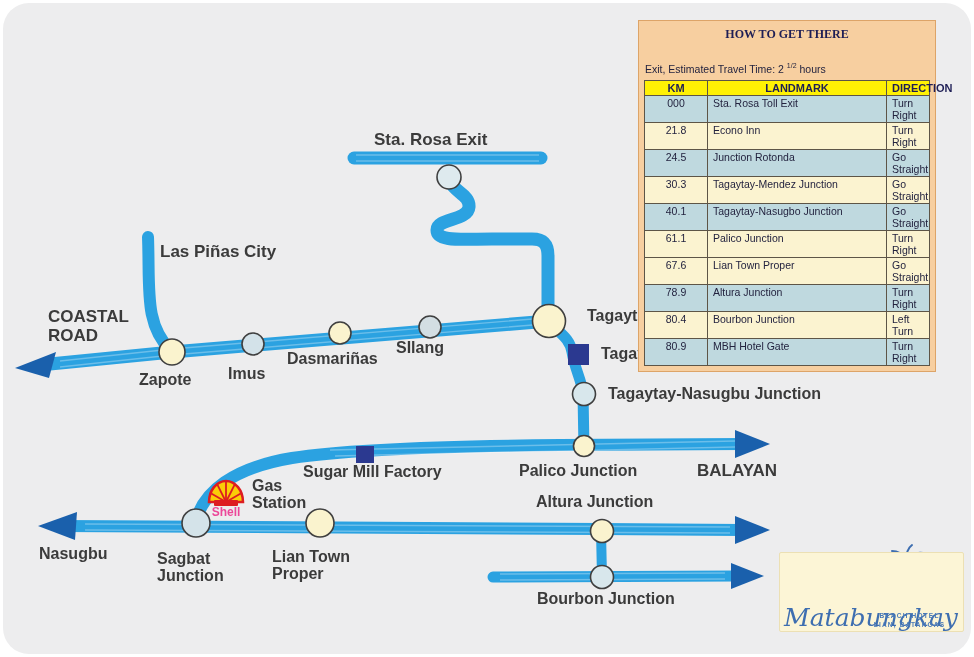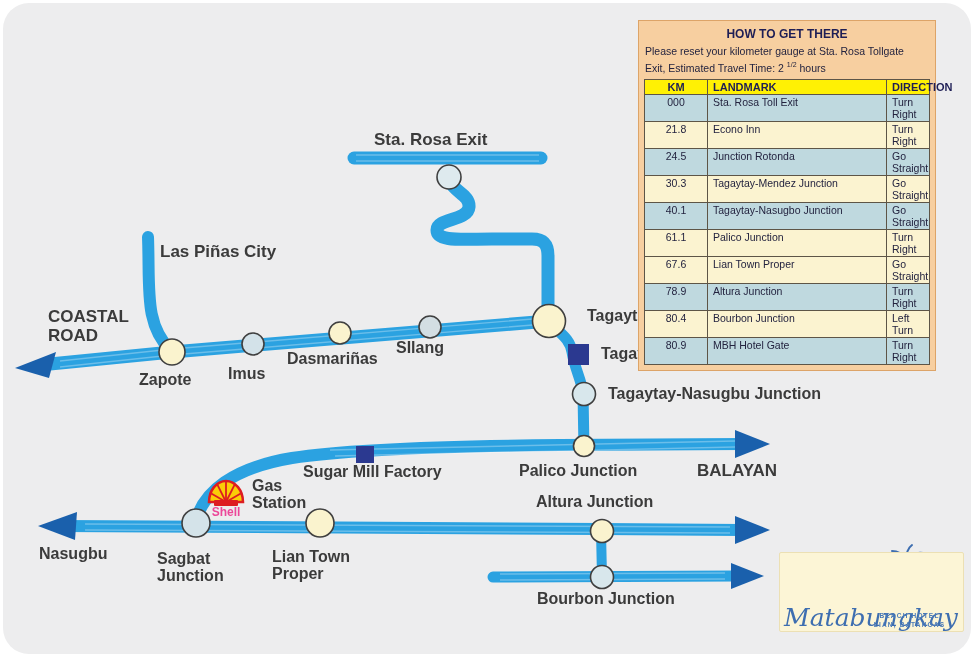--- a/index.html
+++ b/index.html
@@ -6,26 +6,26 @@
   .stage{position:relative;width:974px;height:657px;background:#ffffff;overflow:hidden;}
   .mapbg{position:absolute;left:3px;top:3px;right:3px;bottom:3px;background:#EDEDEE;border-radius:26px;}
   svg.maplayer{position:absolute;left:0;top:0;}
 
   .lbl{position:absolute;font-weight:bold;color:#3b3b3b;font-size:16px;line-height:17px;white-space:pre-line;}
   .lbl.big{font-size:17px;line-height:19px;}
 
   
   .panel{position:absolute;left:638px;top:20px;width:298px;background:#F7CFA0;border:1px solid #dda468;
          padding:6px 5px 5px 5px;box-sizing:border-box;}
-  .panel-title{text-align:center;font-size:12px;font-weight:bold;color:#1E1E55;margin-bottom:3px;}
+  .panel-title{text-align:center;font-size:12px;font-weight:bold;color:#1E1E55;margin-bottom:3px;font-family:Liberation Serif, serif;}
   .panel-sub{font-size:10.5px;color:#23233f;line-height:14px;margin:0 1px 4px 1px;}
   .panel-sub sup{font-size:7px;}
   table.dir{border-collapse:collapse;width:100%;table-layout:fixed;}
   table.dir th, table.dir td{border:1px solid #5d5547;font-size:10.5px;padding:1px 5px;color:#23233f;vertical-align:top;}
-  table.dir th{background:#FFF104;color:#1E1E55;font-weight:bold;text-align:left;font-size:11px;}
+  table.dir th{background:#FFF104;color:#1E1E55;font-weight:bold;text-align:center;font-size:11px;}
   table.dir .col-km{width:52px;margin-top:17px;}
   table.dir .col-lm{width:168px;}
   table.dir th.col-km, table.dir td.km{text-align:center;}
   tr.tone-blue td{background:#BFD9DF;}
   tr.tone-cream td{background:#FBF3D0;}
 
   
   .shell-word{position:absolute;left:202px;top:505px;width:48px;text-align:center;
               font-size:12px;font-weight:bold;color:#ec4899;letter-spacing:0px;}
 
@@ -139,21 +139,21 @@
 Junction</div>
   <div class="lbl" style="left:272px;top:548px;">Lian Town
 Proper</div>
   <div class="lbl" style="left:536px;top:493px;">Altura Junction</div>
   <div class="lbl" style="left:537px;top:590px;">Bourbon Junction</div>
 
   <div class="shell-word">Shell</div>
 
   <div class="panel">
     <div class="panel-title">HOW TO GET THERE</div>
-    <div class="panel-sub"><span>Please reset your kilometer gauge at Sta. Rosa Tollgate</span><br>
+    <div class="panel-sub"><br>
       <span>Exit, Estimated Travel Time: 2 </span><sup>1/2</sup><span> hours</span>
     </div>
     <table class="dir">
       <thead>
         <tr>
           <th class="col-km">KM</th>
           <th class="col-lm">LANDMARK</th>
           <th>DIRECTION</th>
         </tr>
       </thead>

